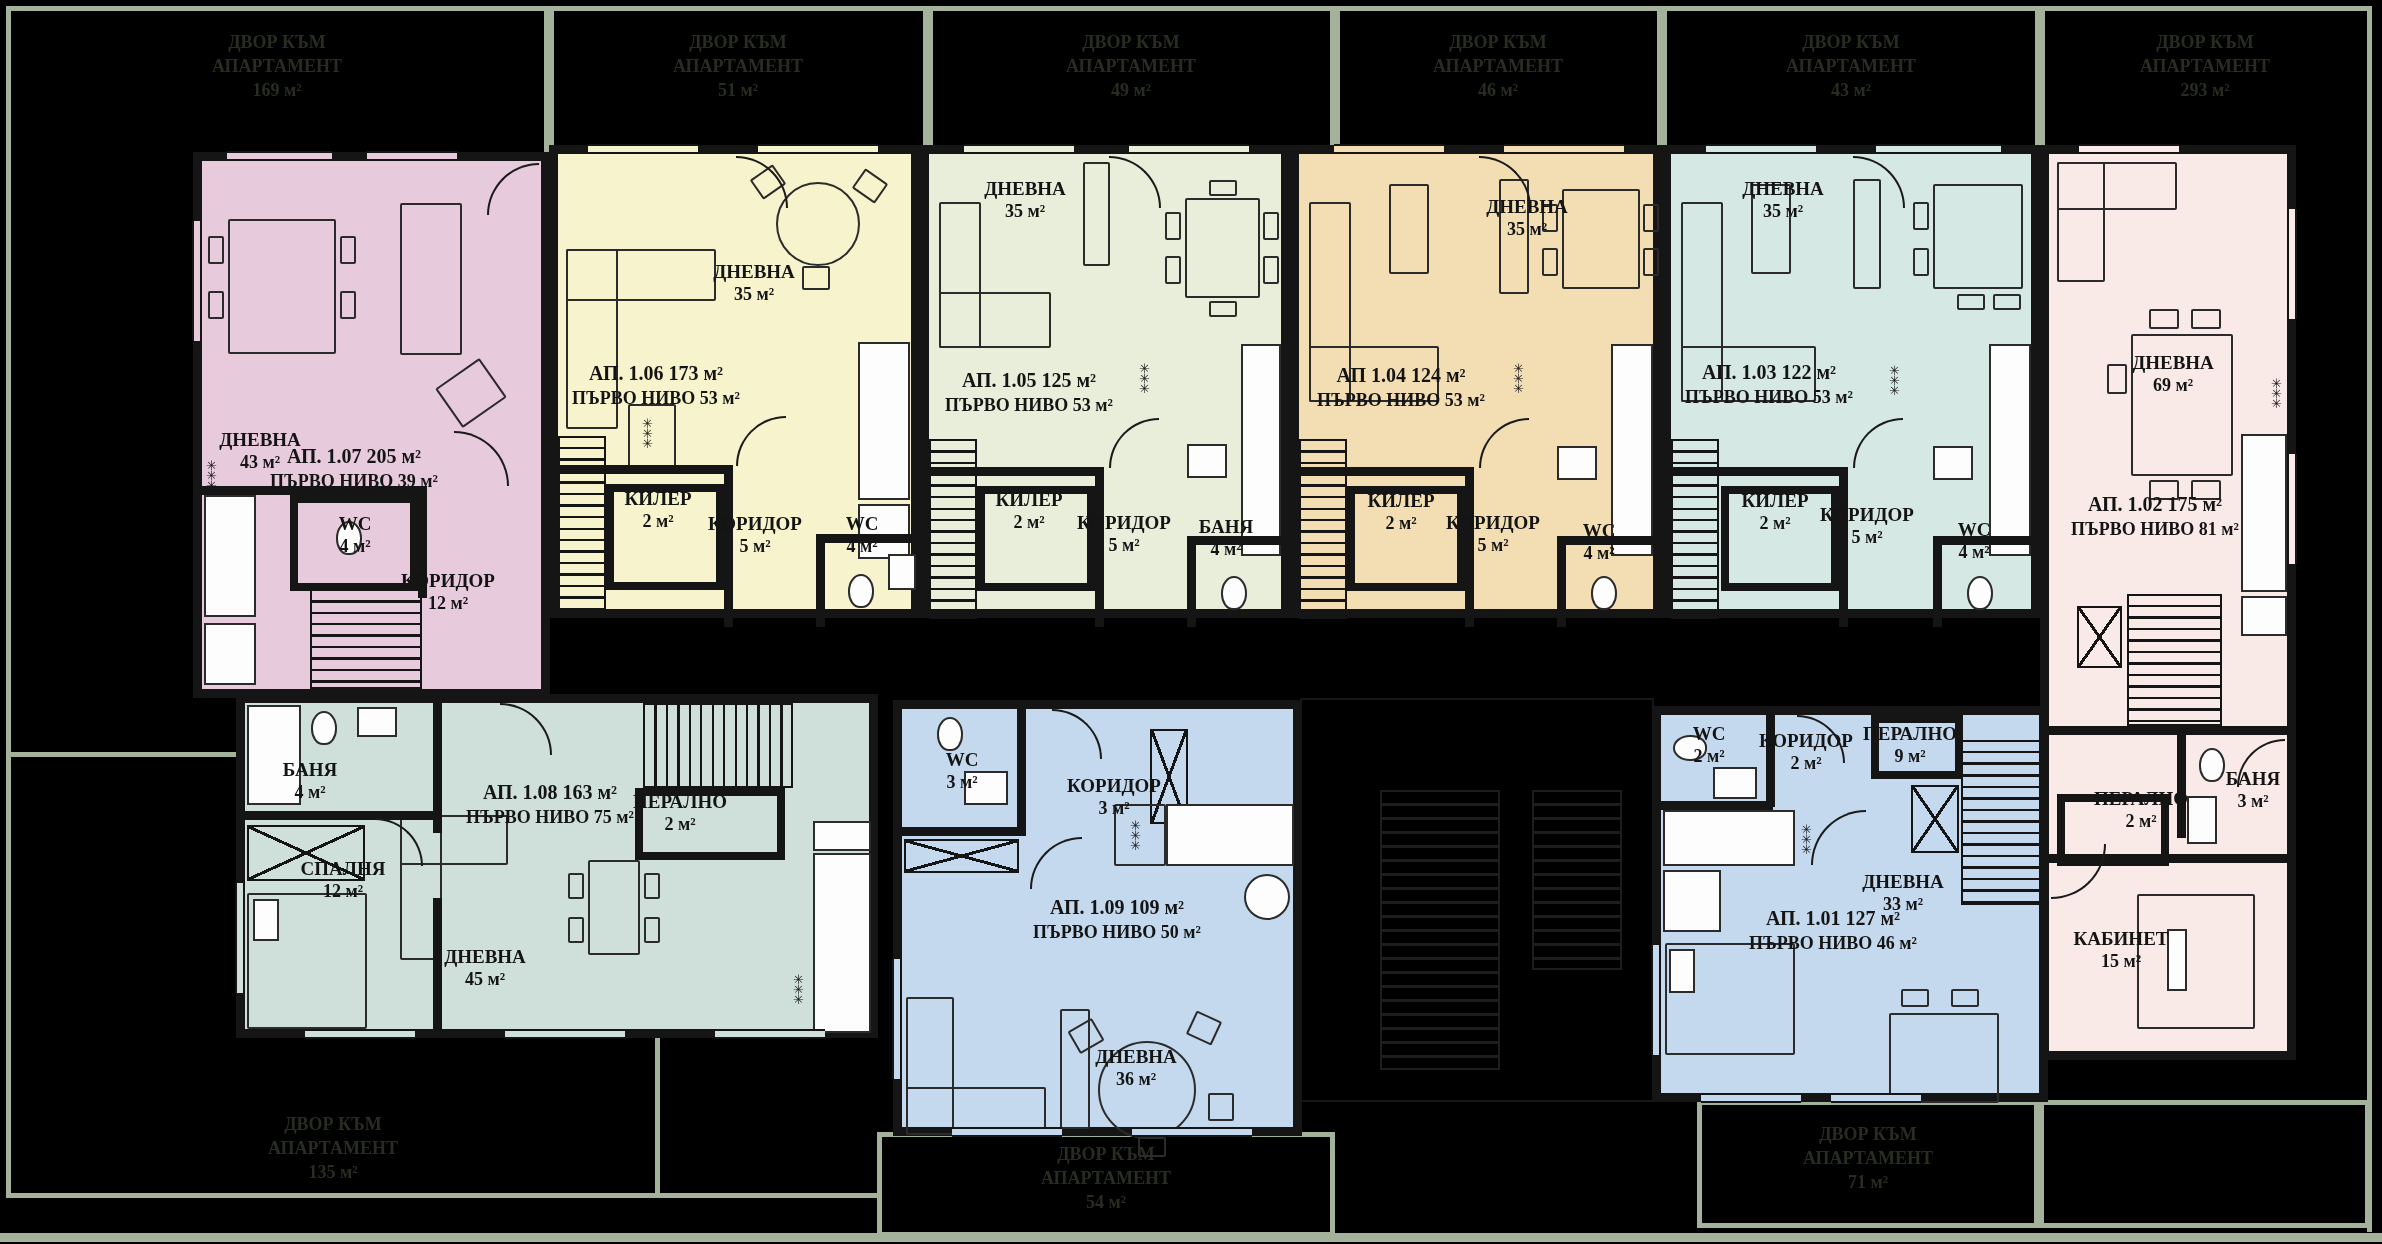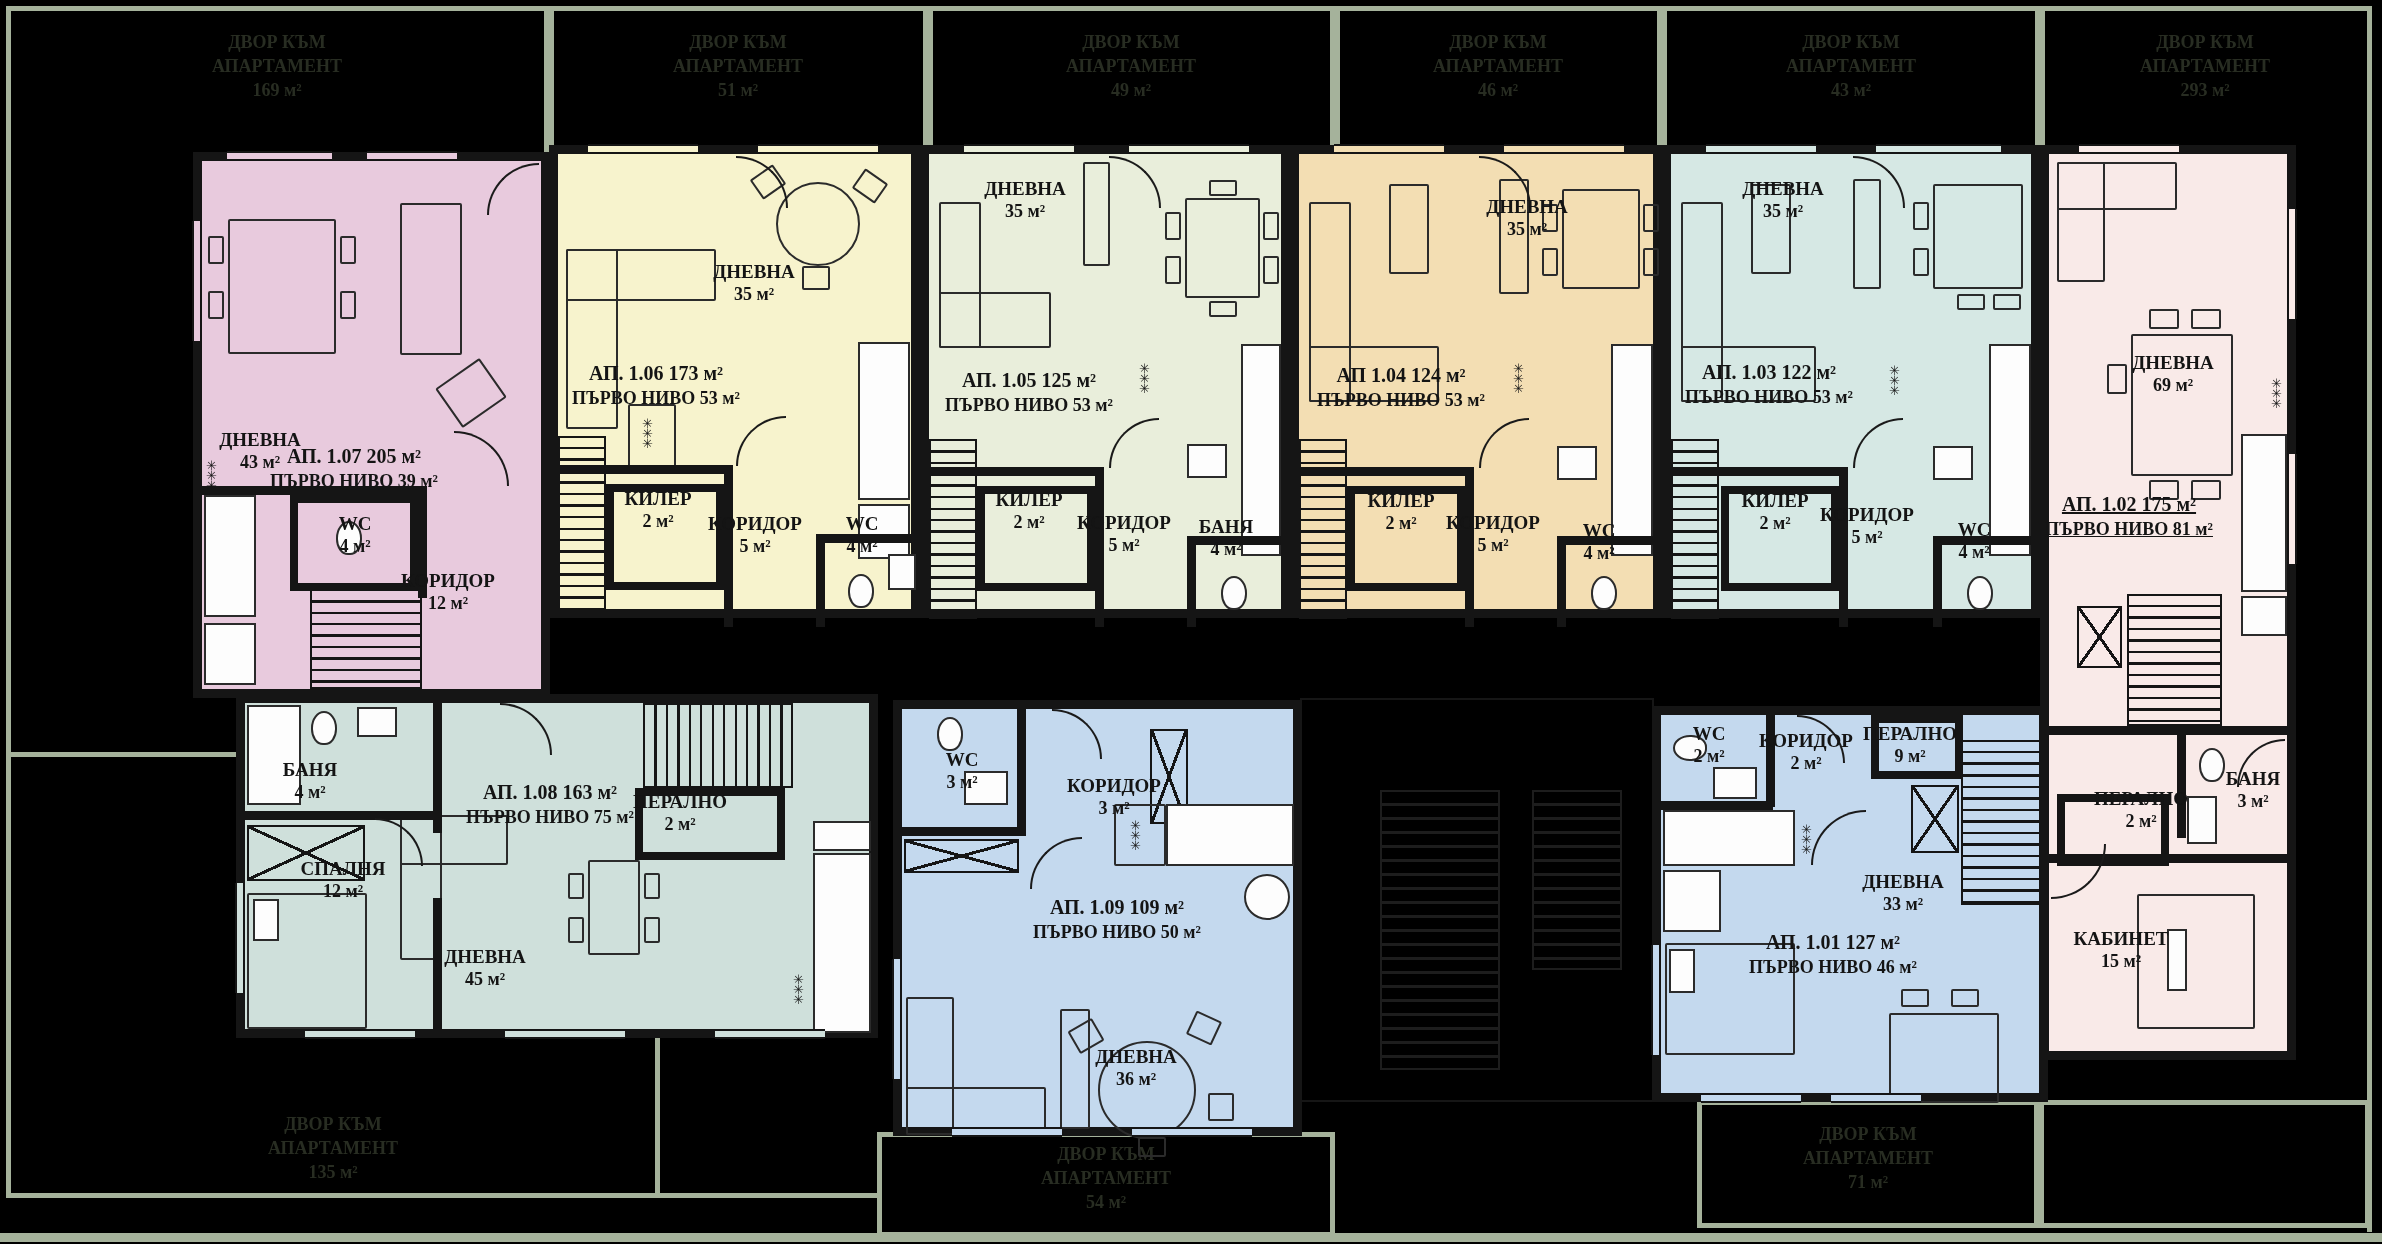--- a/index.html
+++ b/index.html
@@ -362,21 +362,21 @@
     <div class="box" style="left:8px;top:640px;width:112px;height:72px;"></div>
     <div class="white" style="left:138px;top:642px;width:30px;height:48px;"></div>
     <div class="wall" style="left:0px;top:700px;width:238px;height:9px;"></div>
     <div class="arc" style="left:2px;top:690px;width:55px;height:55px;transform:rotate(180deg);"></div>
     <div class="furn" style="left:88px;top:740px;width:118px;height:135px;"></div>
     <div class="white" style="left:118px;top:775px;width:20px;height:62px;"></div>
     <div class="lbl" style="left:124px;top:220px;">
       <span>ДНЕВНА</span>
       <span class="a">69 м²</span>
     </div>
-    <div class="lbl big" style="left:80px;top:363px;text-decoration:underline;">
+    <div class="lbl big" style="left:106px;top:363px;">
       <span>АП. 1.02 175 м²</span>
       <span class="a">ПЪРВО НИВО 81 м²</span>
     </div>
     <div class="lbl" style="left:92px;top:656px;">
       <span>ПЕРАЛНО</span>
       <span class="a">2 м²</span>
     </div>
     <div class="lbl" style="left:204px;top:636px;">
       <span>БАНЯ</span>
       <span class="a">3 м²</span>
@@ -514,19 +514,19 @@
       <span class="a">2 м²</span>
     </div>
     <div class="lbl" style="left:249px;top:30px;">
       <span>ПЕРАЛНО</span>
       <span class="a">9 м²</span>
     </div>
     <div class="lbl" style="left:242px;top:178px;">
       <span>ДНЕВНА</span>
       <span class="a">33 м²</span>
     </div>
-    <div class="lbl big" style="left:172px;top:240px;">
+    <div class="lbl big" style="left:172px;top:216px;">
       <span>АП. 1.01 127 м²</span>
       <span class="a">ПЪРВО НИВО 46 м²</span>
     </div>
   </div>
 
 </div>
 
 </body></html>

